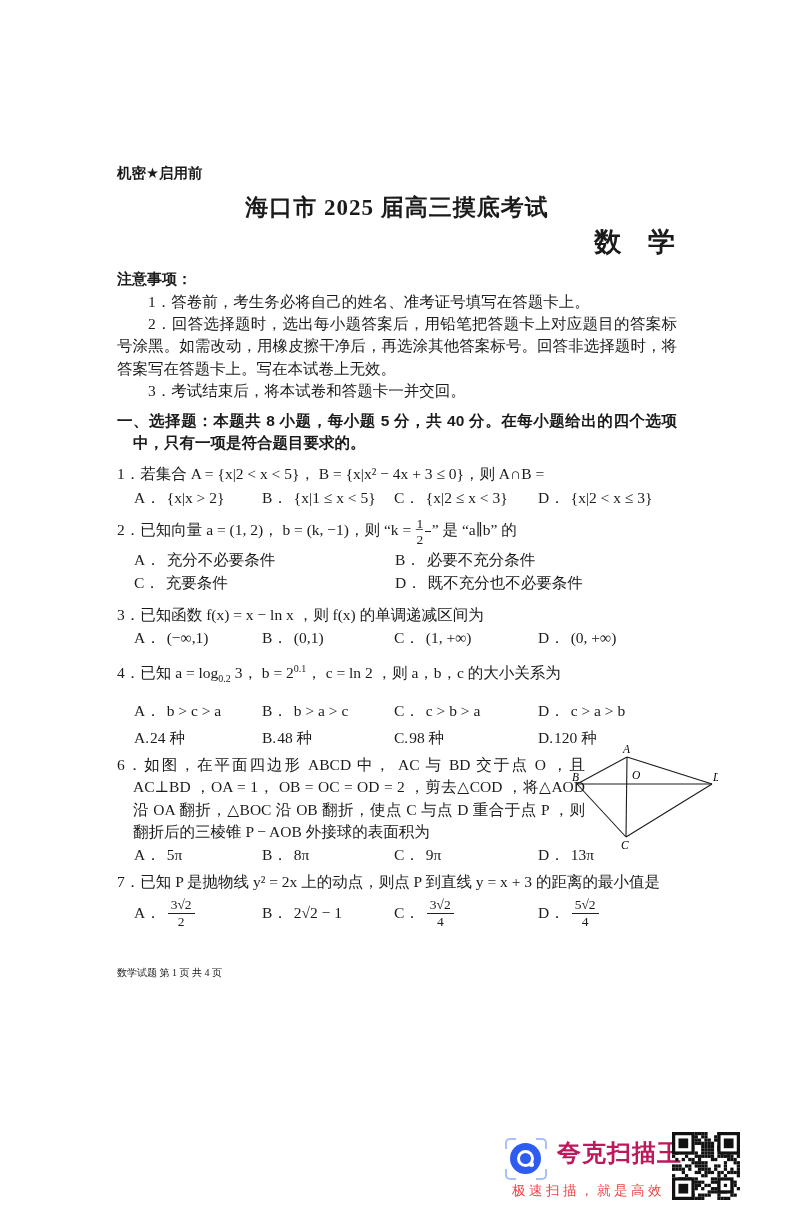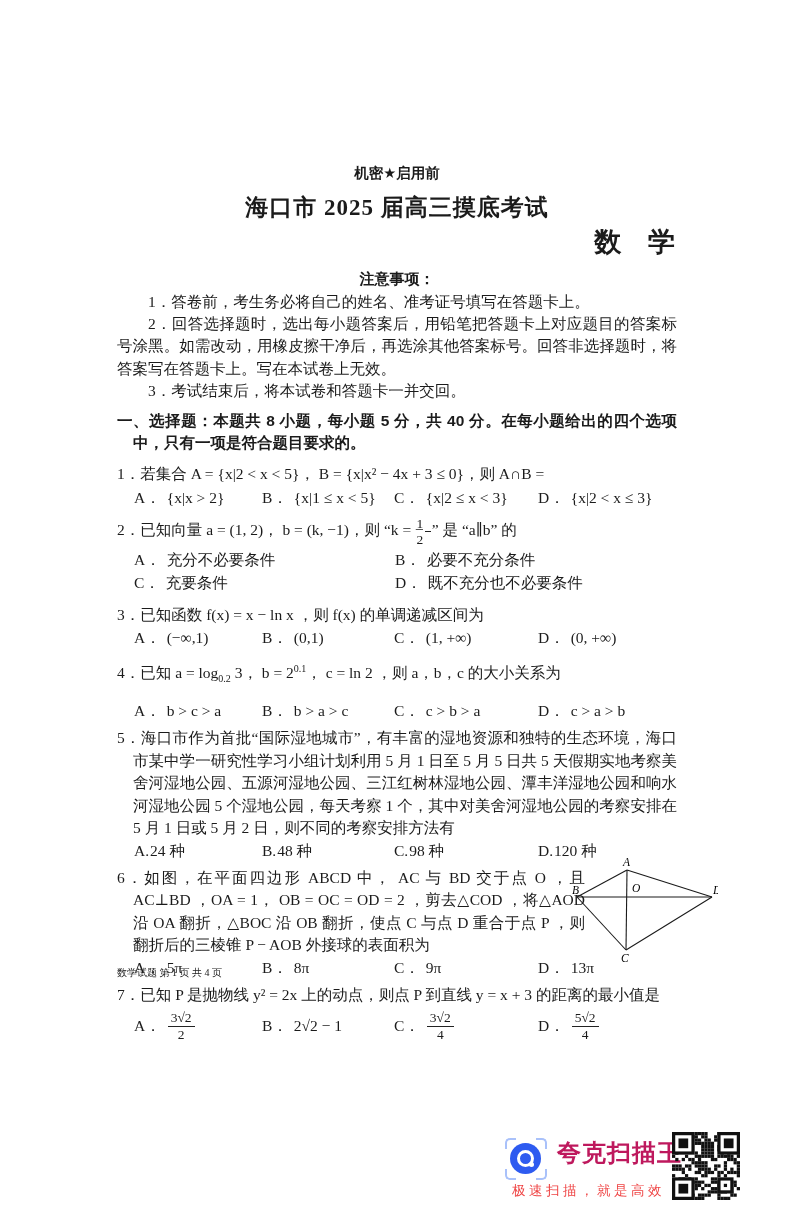--- a/index.html
+++ b/index.html
@@ -7,21 +7,21 @@
     position:relative;
     width:794px;height:1208px;
     background:#ffffff;
     overflow:hidden;
     color:#1b1b1b;
     font-family:"Liberation Serif","DejaVu Serif","DejaVu Sans",serif;
     font-size:15.5px;
     line-height:22.4px;
   }
   .content{position:absolute;left:117px;top:0;width:560px;}
-  .sans{font-family:"Liberation Sans","DejaVu Sans",sans-serif;text-align:center;}
+  .sans{font-family:"Liberation Sans","DejaVu Sans",sans-serif;}
 
   .security{margin-top:162px;font-weight:bold;font-size:14.5px;}
   .exam-title{margin-top:13px;text-align:center;font-size:23px;font-weight:bold;letter-spacing:1px;}
   .subject-title{margin-top:11px;text-align:right;font-size:27px;font-weight:bold;word-spacing:16px;letter-spacing:2px;}
 
   .notices{margin-top:15px;}
   .notices-heading{font-weight:bold;font-size:15px;}
   .notice{margin:0;text-indent:31px;text-align:justify;}
 
   .section-heading{
@@ -193,21 +193,20 @@
             <span>c &gt; b &gt; a</span>
           </span>
         <span class="opt">
             <span class="lbl">D．</span>
             <span>c &gt; a &gt; b</span>
           </span>
       </div>
     </div>
 
     <div class="q q5">
-      <p class="stem">5．海口市作为首批“国际湿地城市”，有丰富的湿地资源和独特的生态环境，海口市某中学一研究性学习小组计划利用 5 月 1 日至 5 月 5 日共 5 天假期实地考察美舍河湿地公园、五源河湿地公园、三江红树林湿地公园、潭丰洋湿地公园和响水河湿地公园 5 个湿地公园，每天考察 1 个，其中对美舍河湿地公园的考察安排在 5 月 1 日或 5 月 2 日，则不同的考察安排方法有</p>
       <div class="optrow">
         <span class="opt tight">
             <span class="lbl">A.</span>
             <span>24 种</span>
           </span>
         <span class="opt tight">
             <span class="lbl">B.</span>
             <span>48 种</span>
           </span>
         <span class="opt tight">

